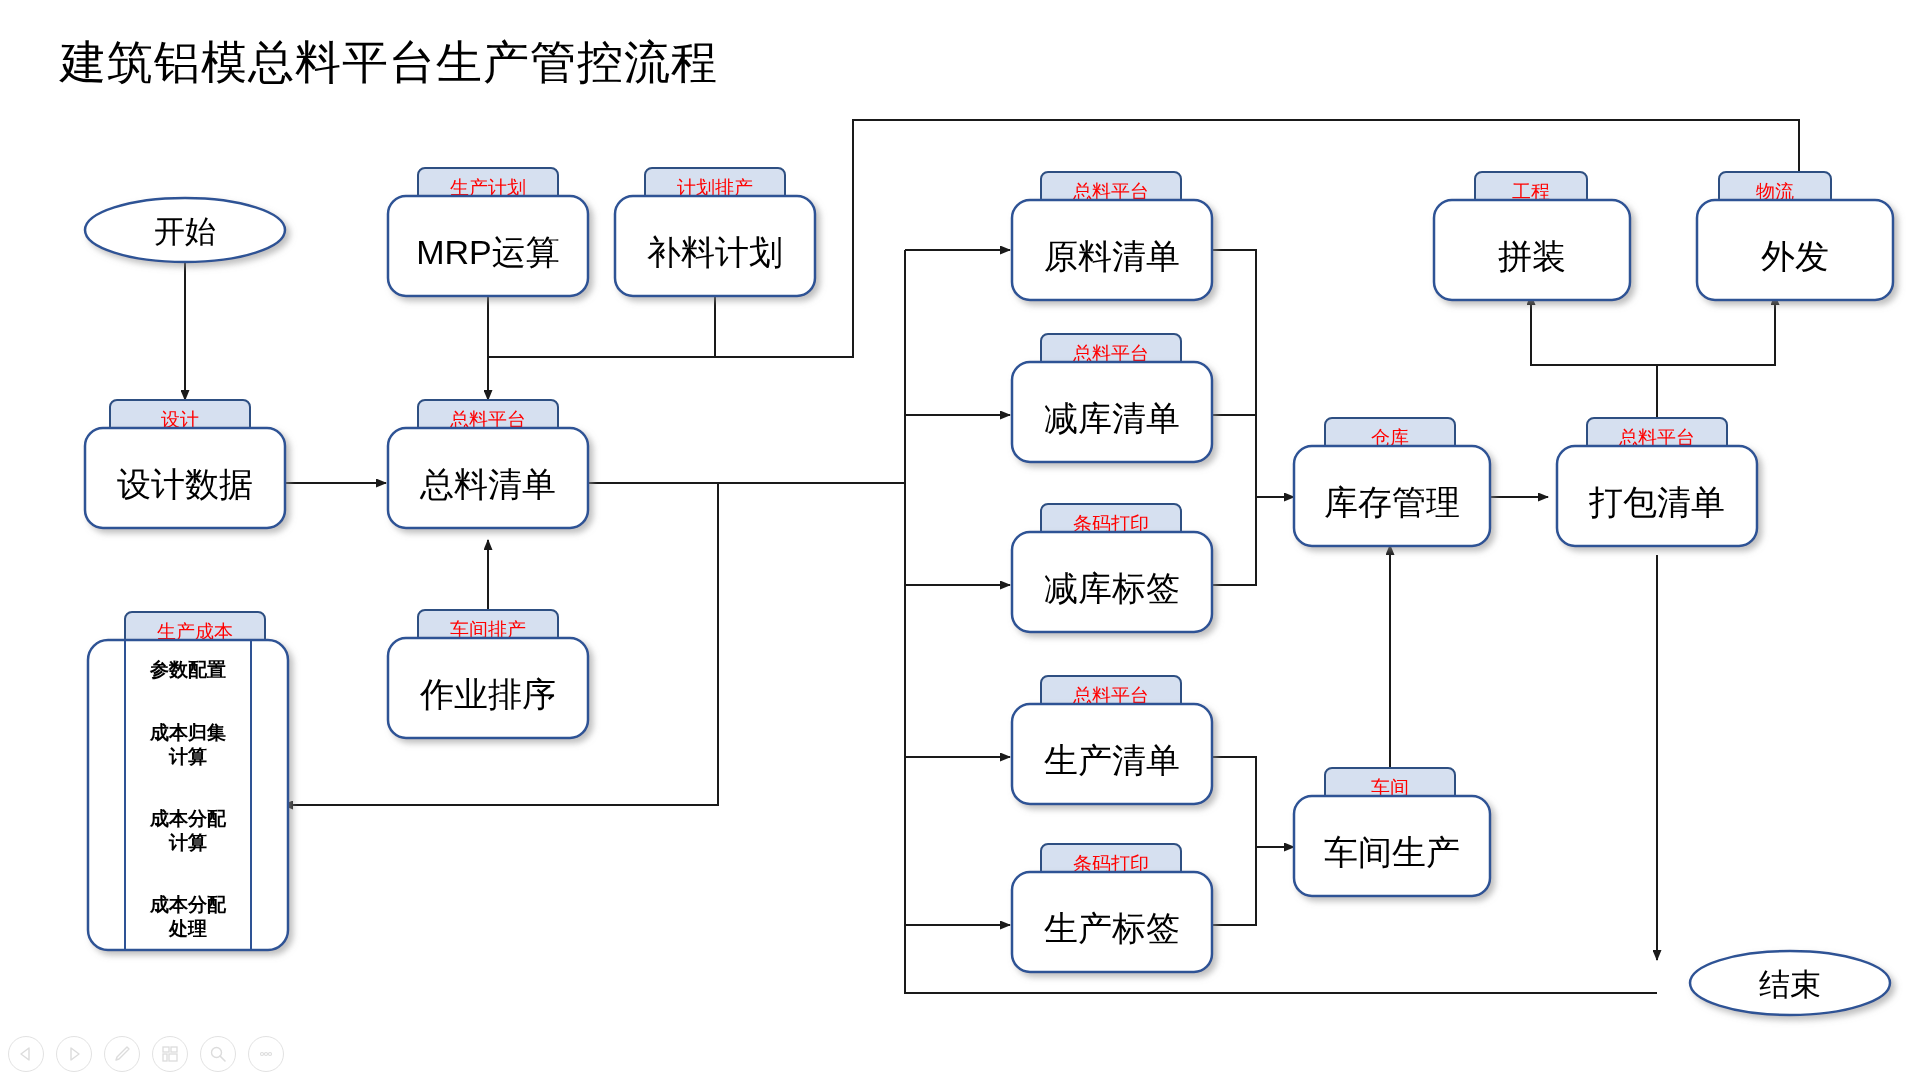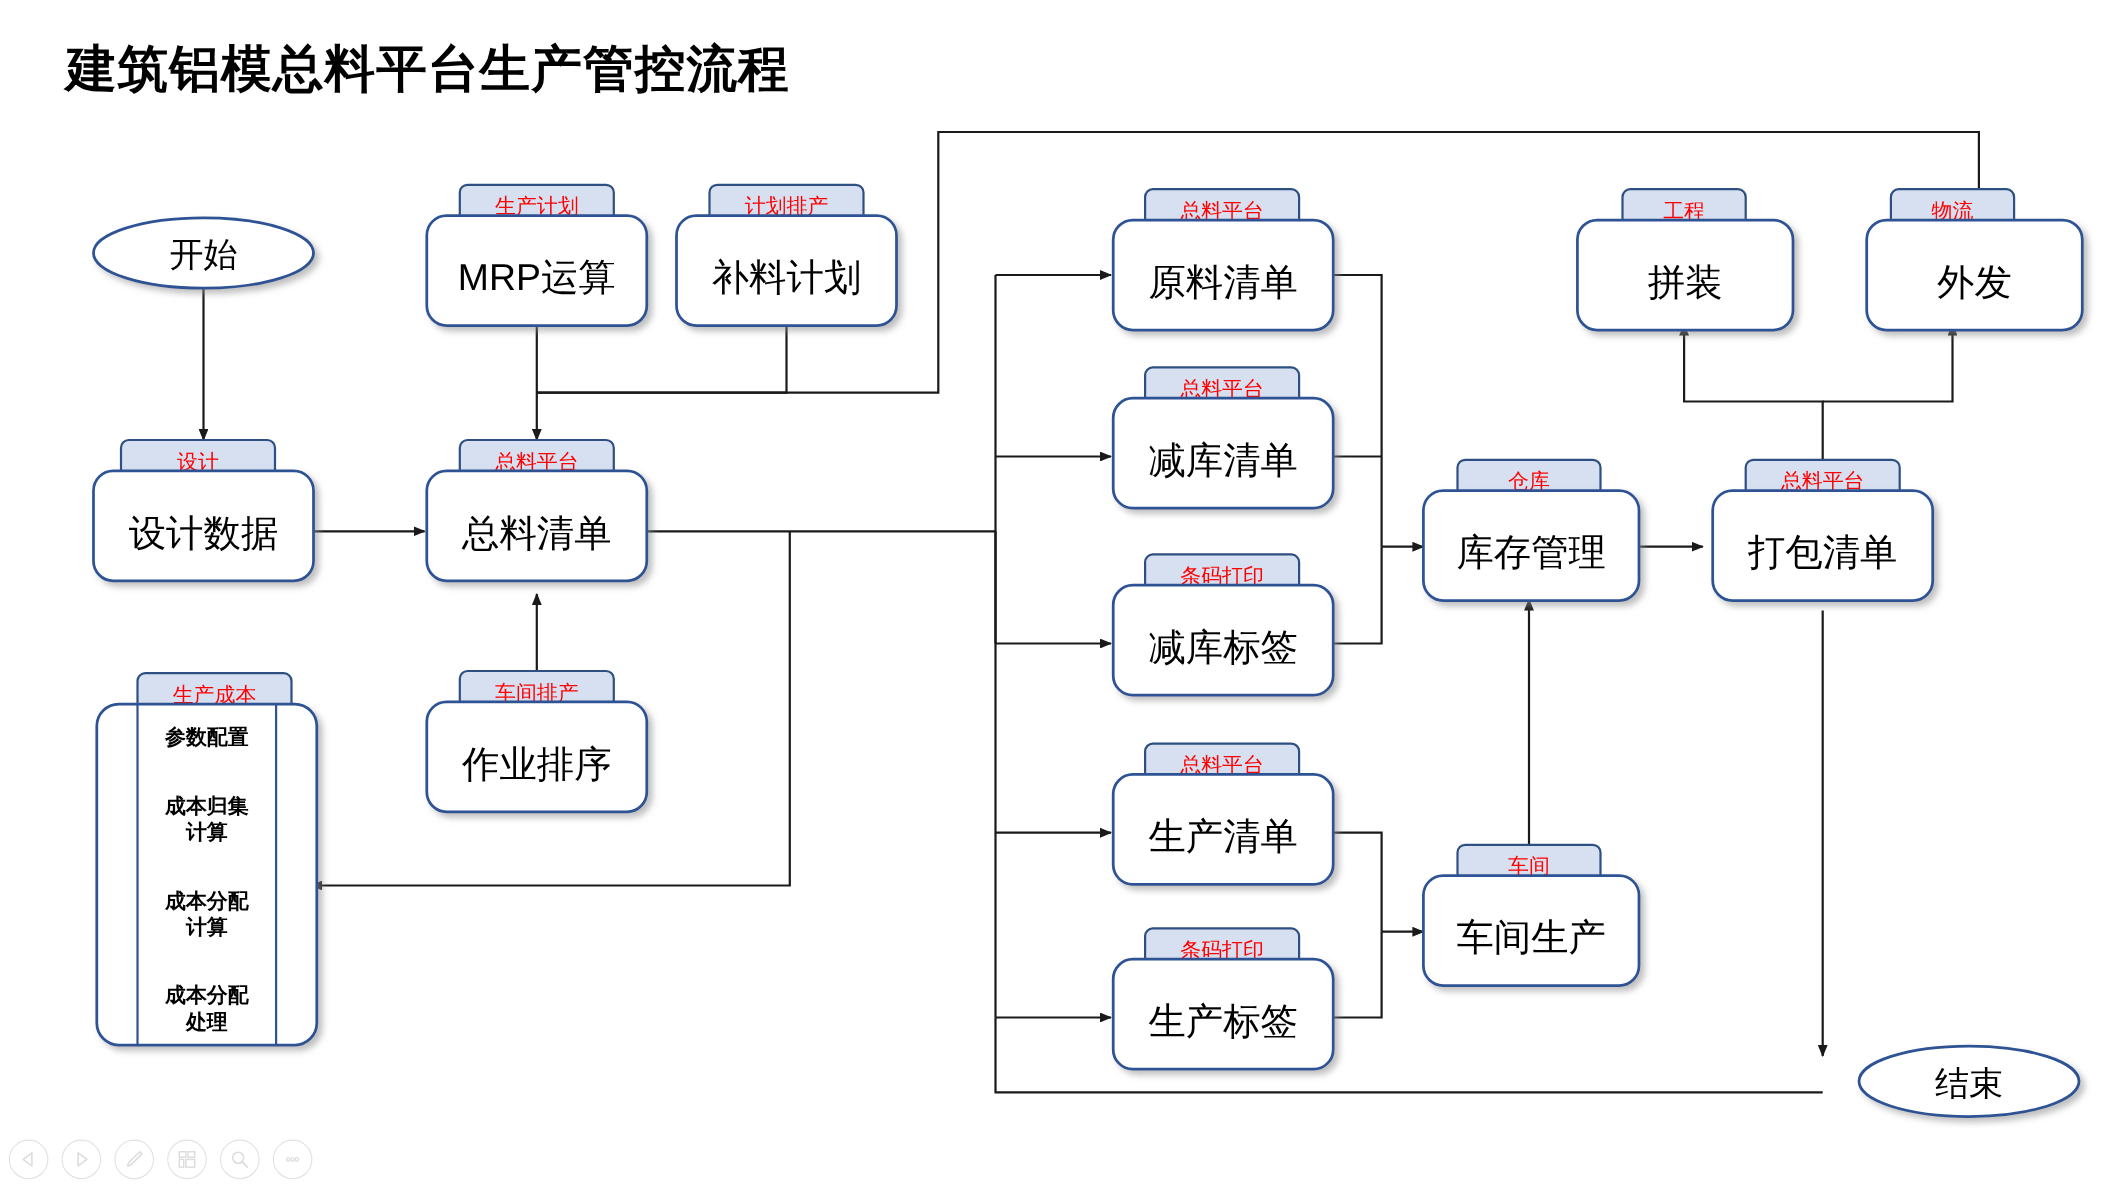--- a/index.html
+++ b/index.html
@@ -2,21 +2,21 @@
 <html><head>
 <meta charset="utf-8">
 <style>
   html,body{margin:0;padding:0;background:#ffffff;}
   body{width:1920px;height:1080px;overflow:hidden;
        font-family:"Liberation Sans","DejaVu Sans",sans-serif;}
   #stage{position:relative;width:1920px;height:1080px;background:#fff;}
 
   #title{
     position:absolute; left:60px; top:32px;
-    font-size:46px; font-weight:bold; color:#000000;
+    font-size:46px; font-weight:normal; color:#000000;
     letter-spacing:1px; white-space:nowrap;
   }
 
   svg.layer{position:absolute;left:0;top:0;width:1920px;height:1080px;}
 
   
   .tagtext{font-size:19px;fill:#FF0000;font-family:"Liberation Sans","DejaVu Sans",sans-serif;}
   .bodytext{font-size:34px;fill:#000000;font-family:"Liberation Sans","DejaVu Sans",sans-serif;}
   .smalltext{font-size:19px;fill:#000000;font-weight:bold;font-family:"Liberation Sans","DejaVu Sans",sans-serif;}
   .termtext{font-size:31px;fill:#000000;font-family:"Liberation Sans","DejaVu Sans",sans-serif;}

